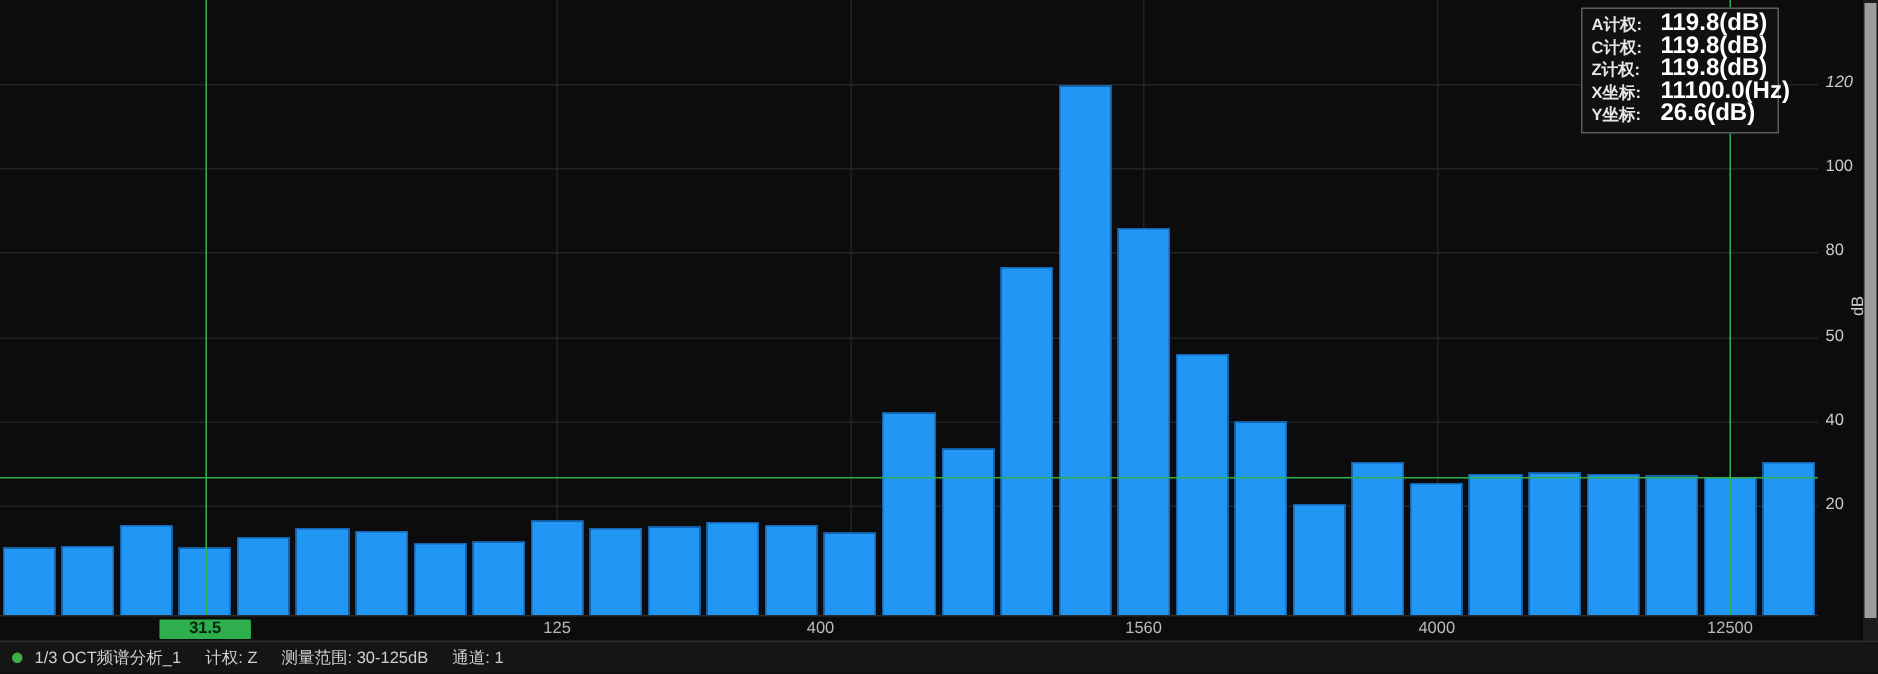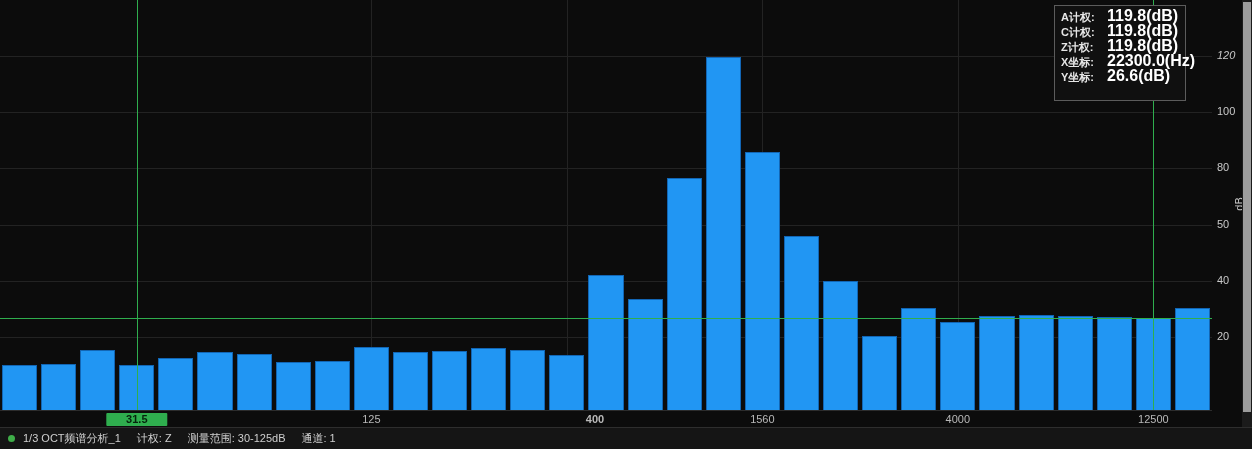--- a/index.html
+++ b/index.html
@@ -45,21 +45,21 @@
   }
 
   
   .scrollbar{position:absolute;right:0;top:0;width:10px;height:427px;background:#1b1b1b;}
   .thumb{position:absolute;left:1px;top:2px;width:8px;height:410px;background:#9c9c9c;}
 
   
   .infobox{
     position:absolute;right:66px;top:5px;width:132px;
     background:#101010;border:1px solid #5c5c5c;
-    padding:3px 6px 16px 6px;box-sizing:border-box;
+    padding:3px 6px 4px 6px;box-sizing:border-box;
   }
   .irow{display:flex;align-items:baseline;line-height:14px;}
   .ilbl{width:46px;color:#e6e6e6;font-size:11px;font-weight:bold;flex:none;}
   .ival{color:#ffffff;font-size:16px;font-weight:bold;}
 
   
   .statusbar{
     position:absolute;left:0;top:427px;width:1252px;height:22px;
     background:#151515;border-top:1px solid #2e2e2e;box-sizing:border-box;
     display:flex;align-items:center;gap:16px;padding-left:8px;
@@ -117,21 +117,21 @@
       <div class="bar" style="left: 1135.81px; width: 35.0968px; height: 91.5479px;"></div>
       <div class="bar" style="left: 1174.9px; width: 35.0968px; height: 102.5px;"></div>
       <div class="cursor-v" style="left: 136.839px;"></div>
       <div class="cursor-v" style="left: 1153.35px;"></div>
       <div class="cursor-h" style="top: 318.452px;"></div>
     </div>
 
   <div class="xlabels" id="x-labels">
       <span class="xtick hl" style="left: 136.839px;">31.5</span>
       <span class="xtick" style="left: 371.419px;">125</span>
-      <span class="xtick" style="left: 595px; font-weight: bold;">400</span>
+      <span class="xtick" style="left: 547px;">400</span>
       <span class="xtick" style="left: 762.387px;">1560</span>
       <span class="xtick" style="left: 957.871px;">4000</span>
       <span class="xtick" style="left: 1153.35px;">12500</span>
     </div>
 
   <div class="yaxis" id="y-axis">
     <div class="yunit">dB</div>
   <div class="ytick" style="top: 329.986px;">20</div>
       <div class="ytick" style="top: 273.822px; text-align: right;">40</div>
       <div class="ytick" style="top: 217.658px;">50</div>
@@ -152,21 +152,21 @@
     <div class="irow">
       <span class="ilbl">C计权:</span>
       <span class="ival">119.8(dB)</span>
     </div>
     <div class="irow">
       <span class="ilbl">Z计权:</span>
       <span class="ival">119.8(dB)</span>
     </div>
     <div class="irow">
       <span class="ilbl">X坐标:</span>
-      <span class="ival">22300.0(Hz)</span>
+      <span class="ival">11100.0(Hz)</span>
     </div>
     <div class="irow">
       <span class="ilbl">Y坐标:</span>
       <span class="ival">26.6(dB)</span>
     </div>
   </div>
 
   <div class="statusbar">
     <span class="dot" style="background: rgb(63, 174, 73);"></span>
     <span>1/3 OCT频谱分析_1</span>

